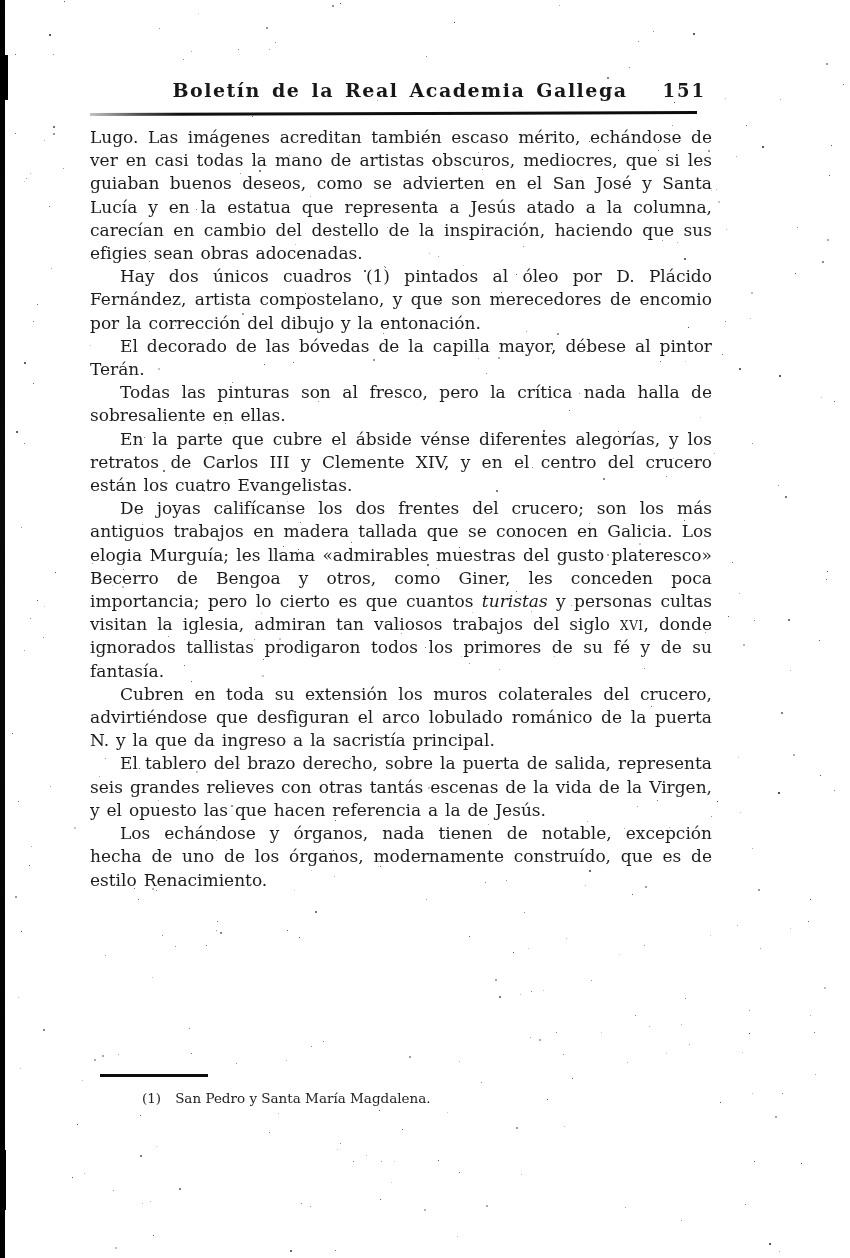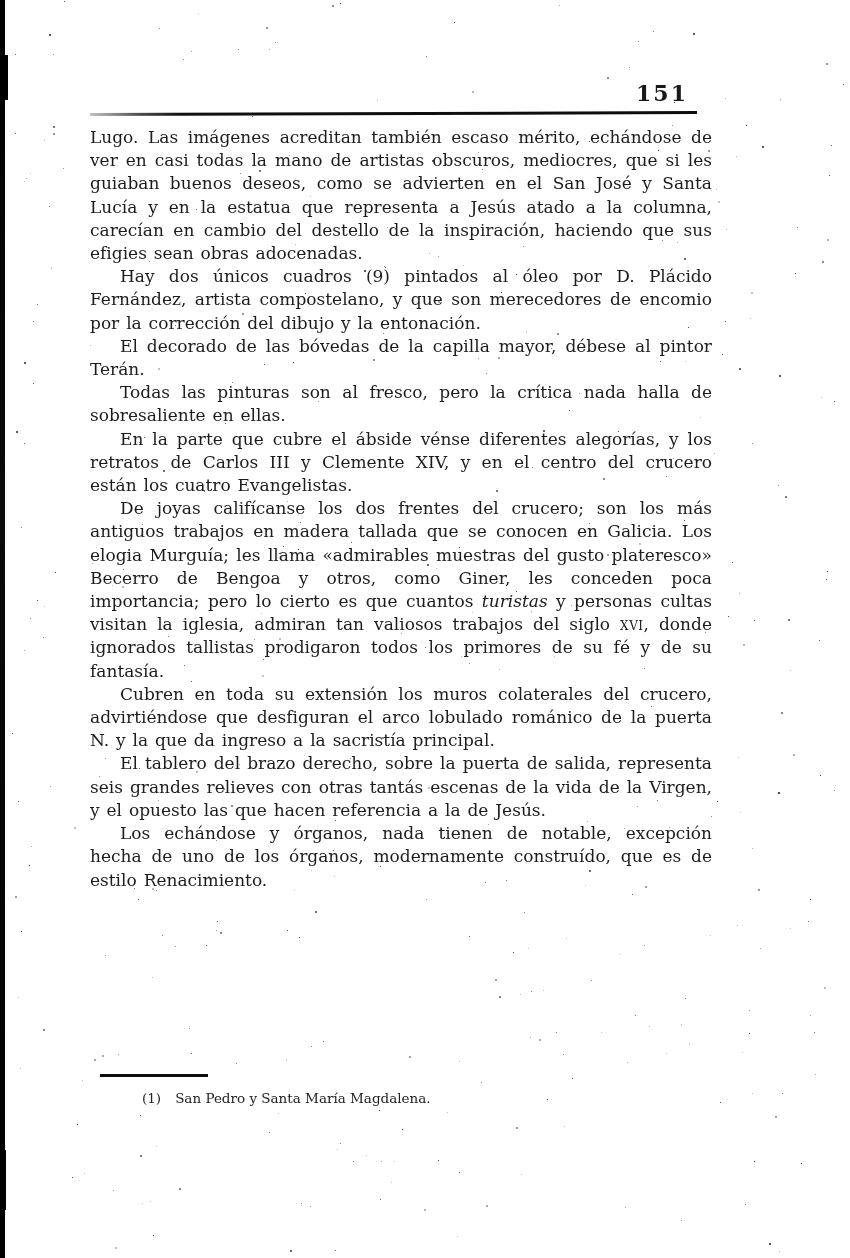--- a/index.html
+++ b/index.html
@@ -51,22 +51,22 @@
     display: block;
     text-align: center;
     font-size: 19px;
     font-weight: bold;
     letter-spacing: 1.5px;
     word-spacing: 3px;
     color: #181818;
   }
   .page-number {
     position: absolute;
-    right: 22px; top: 1px;
-    font-size: 22px;
+    right: 4px; top: 1px;
+    font-size: 18px;
     font-weight: bold;
     letter-spacing: 2px;
     color: #181818;
   }
   .header-rule {
     position: absolute;
     left: 90px; top: 112px;
     width: 607px; height: 3px;
     background: linear-gradient(90deg, rgba(20,20,20,0.25) 0%, rgba(20,20,20,0.75) 8%, #101010 15%, #0c0c0c 100%);
     transform: rotate(-0.18deg);
@@ -532,28 +532,29 @@
       <div class="speck" style="width: 1px; height: 1px; left: 93px; top: 228px; opacity: 0.33;"></div>
       <div class="speck" style="width: 1px; height: 1px; left: 15px; top: 133px; opacity: 0.76;"></div>
       <div class="speck" style="width: 1px; height: 1px; left: 286px; top: 1060px; opacity: 0.44;"></div>
     </div>
 
   <div class="edge-bar"></div>
   <div class="edge-notch" style="top:55px;height:45px;"></div>
   <div class="edge-notch" style="top:1150px;height:60px;width:6px;"></div>
 
   <div class="header">
+    <span class="journal-title">Boletín de la Real Academia Gallega</span>
     <span class="page-number">151</span>
   </div>
 
   <div class="header-rule"></div>
 
   <div class="body-text">
       <p class="no-indent"><span>Lugo. Las imágenes acreditan también escaso mérito, echándose de ver en casi todas la mano de artistas obscuros, mediocres, que si les guiaban buenos deseos, como se advierten en el San José y Santa Lucía y en la estatua que representa a Jesús atado a la columna, carecían en cambio del destello de la inspiración, haciendo que sus efigies sean obras adocenadas.</span></p>
-      <p><span>Hay dos únicos cuadros (9) pintados al óleo por D. Plácido Fernández, artista compostelano, y que son merecedores de encomio por la corrección del dibujo y la entonación.</span></p>
+      <p><span>Hay dos únicos cuadros (1) pintados al óleo por D. Plácido Fernández, artista compostelano, y que son merecedores de encomio por la corrección del dibujo y la entonación.</span></p>
       <p><span>El decorado de las bóvedas de la capilla mayor, débese al pintor Terán.</span></p>
       <p><span>Todas las pinturas son al fresco, pero la crítica nada halla de sobresaliente en ellas.</span></p>
       <p><span>En la parte que cubre el ábside vénse diferentes alegorías, y los retratos de Carlos III y Clemente XIV, y en el centro del crucero están los cuatro Evangelistas.</span></p>
       <p><span>De joyas califícanse los dos frentes del crucero; son los más antiguos trabajos en madera tallada que se conocen en Galicia. Los elogia Murguía; les llama «admirables muestras del gusto plateresco» Becerro de Bengoa y otros, como Giner, les conceden poca importancia; pero lo cierto es que cuantos </span><span class="run-italic">turistas</span><span> y personas cultas visitan la iglesia, admiran tan valiosos trabajos del siglo </span><span class="run-smallcaps">xvi</span><span>, donde ignorados tallistas prodigaron todos los primores de su fé y de su fantasía.</span></p>
       <p><span>Cubren en toda su extensión los muros colaterales del crucero, advirtiéndose que desfiguran el arco lobulado románico de la puerta N. y la que da ingreso a la sacristía principal.</span></p>
       <p><span>El tablero del brazo derecho, sobre la puerta de salida, representa seis grandes relieves con otras tantás escenas de la vida de la Virgen, y el opuesto las que hacen referencia a la de Jesús.</span></p>
       <p><span>Los echándose y órganos, nada tienen de notable, excepción hecha de uno de los órganos, modernamente construído, que es de estilo Renacimiento.</span></p>
     </div>
 
   <div class="footnote-rule"></div>

